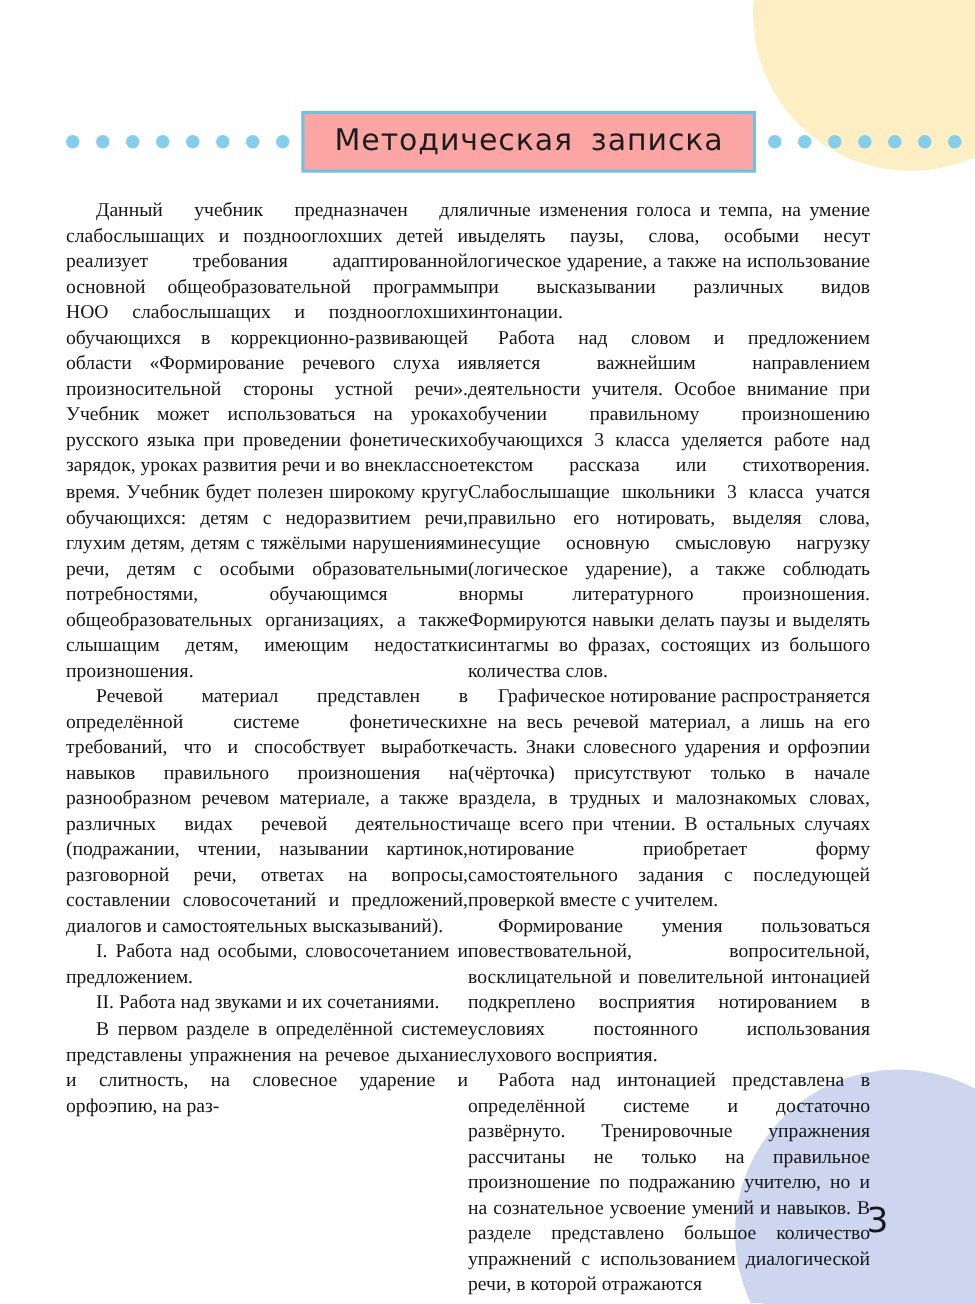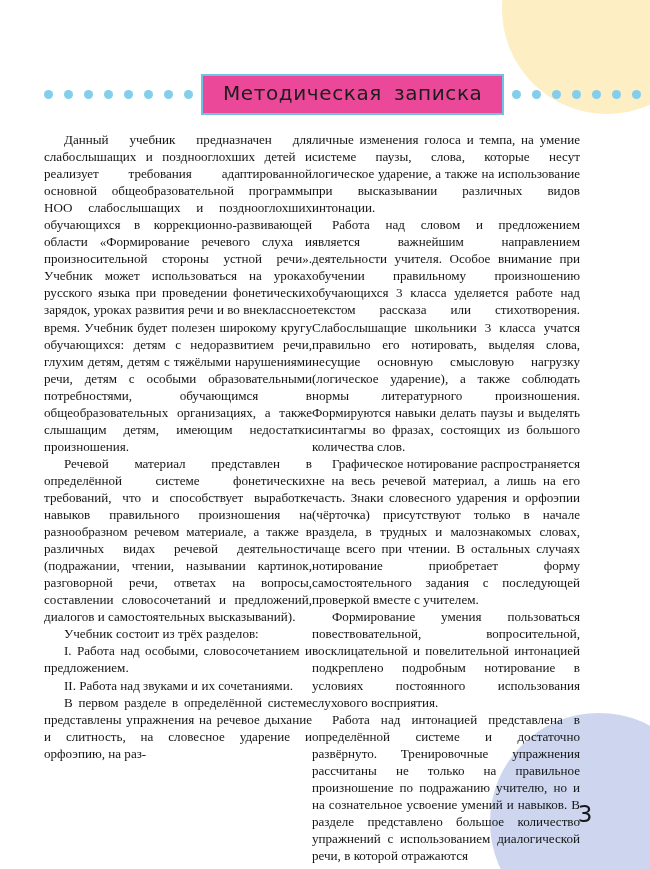--- a/index.html
+++ b/index.html
@@ -68,21 +68,21 @@
     height: 9px;
     border-radius: 50%;
     background: #84cdeb;
   }
 
   .title-box {
     flex: 0 0 auto;
     box-sizing: border-box;
     min-width: 260px;
     padding: 6px 20px 8px 20px;
-    background: #ec4899;
+    background: #fca5a5;
     border: 2px solid #6cc4e5;
     text-align: center;
   }
 
   .title-text {
     font-family: "DejaVu Sans", sans-serif;
     font-size: 20px;
     font-weight: 400;
     letter-spacing: 0.6px;
     word-spacing: 5px;
@@ -171,29 +171,28 @@
         <span class="dot"></span>
         <span class="dot"></span>
         <span class="dot"></span>
       </div>
   </div>
 
   <div class="body-columns">
     <div class="column">
         <p>Данный учебник предназначен для слабослышащих и позднооглохших детей и реализует требования адаптированной основной общеобразовательной программы НОО слабослышащих и позднооглохших обучающихся в коррекционно-развивающей области «Формирование речевого слуха и произносительной стороны устной речи». Учебник может использоваться на уроках русского языка при проведении фонетических зарядок, уроках развития речи и во внеклассное время. Учебник будет полезен широкому кругу обучающихся: детям с недоразвитием речи, глухим детям, детям с тяжёлыми нарушениями речи, детям с особыми образовательными потребностями, обучающимся в общеобразовательных организациях, а также слышащим детям, имеющим недостатки произношения.</p>
         <p>Речевой материал представлен в определённой системе фонетических требований, что и способствует выработке навыков правильного произношения на разнообразном речевом материале, а также в различных видах речевой деятельности (подражании, чтении, назывании картинок, разговорной речи, ответах на вопросы, составлении словосочетаний и предложений, диалогов и самостоятельных высказываний).</p>
-        <p>Учебник состоит из трёх разделов:</p>
         <p>I. Работа над особыми, словосочетанием и предложением.</p>
         <p>II. Работа над звуками и их сочетаниями.</p>
         <p>В первом разделе в определённой системе представлены упражнения на речевое дыхание и слитность, на словесное ударение и орфоэпию, на раз-</p>
       </div>
     <div class="column">
-        <p class="cont">личные изменения голоса и темпа, на умение системе паузы, слова, которые несут логическое ударение, а также на использование при высказывании различных видов интонации.</p>
+        <p class="cont">личные изменения голоса и темпа, на умение выделять паузы, слова, особыми несут логическое ударение, а также на использование при высказывании различных видов интонации.</p>
         <p>Работа над словом и предложением является важнейшим направлением деятельности учителя. Особое внимание при обучении правильному произношению обучающихся 3 класса уделяется работе над текстом рассказа или стихотворения. Слабослышащие школьники 3 класса учатся правильно его нотировать, выделяя слова, несущие основную смысловую нагрузку (логическое ударение), а также соблюдать нормы литературного произношения. Формируются навыки делать паузы и выделять синтагмы во фразах, состоящих из большого количества слов.</p>
         <p>Графическое нотирование распространяется не на весь речевой материал, а лишь на его часть. Знаки словесного ударения и орфоэпии (чёрточка) присутствуют только в начале раздела, в трудных и малознакомых словах, чаще всего при чтении. В остальных случаях нотирование приобретает форму самостоятельного задания с последующей проверкой вместе с учителем.</p>
-        <p>Формирование умения пользоваться повествовательной, вопросительной, восклицательной и повелительной интонацией подкреплено подробным нотирование в условиях постоянного использования слухового восприятия.</p>
+        <p>Формирование умения пользоваться повествовательной, вопросительной, восклицательной и повелительной интонацией подкреплено восприятия нотированием в условиях постоянного использования слухового восприятия.</p>
         <p>Работа над интонацией представлена в определённой системе и достаточно развёрнуто. Тренировочные упражнения рассчитаны не только на правильное произношение по подражанию учителю, но и на сознательное усвоение умений и навыков. В разделе представлено большое количество упражнений с использованием диалогической речи, в которой отражаются</p>
       </div>
   </div>
 
   <div class="page-number">3</div>
 
 </div>
 
 </body></html>

